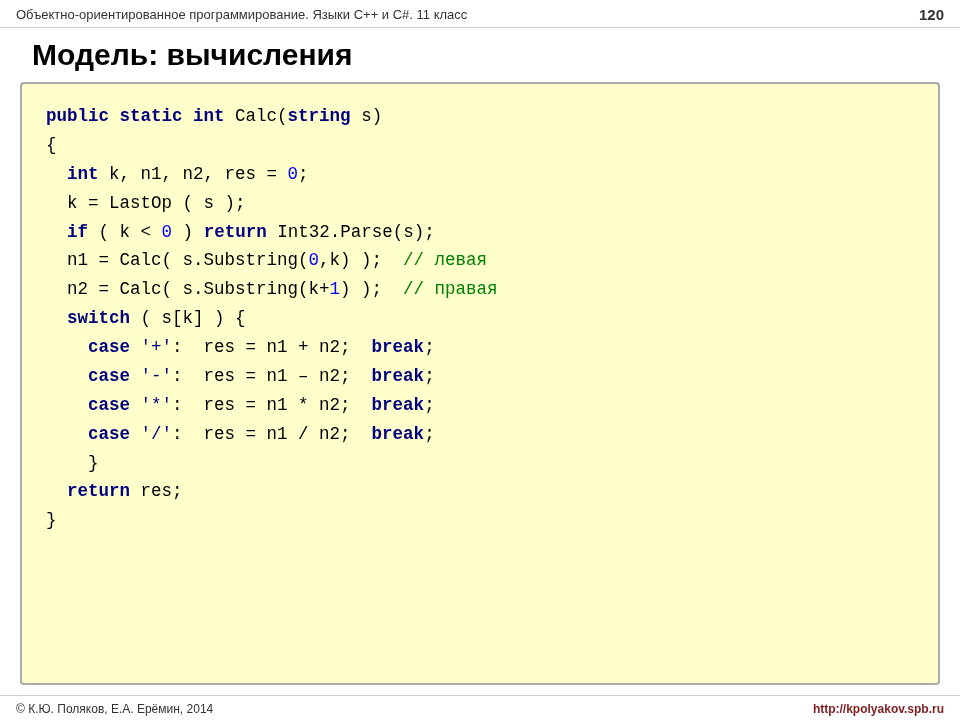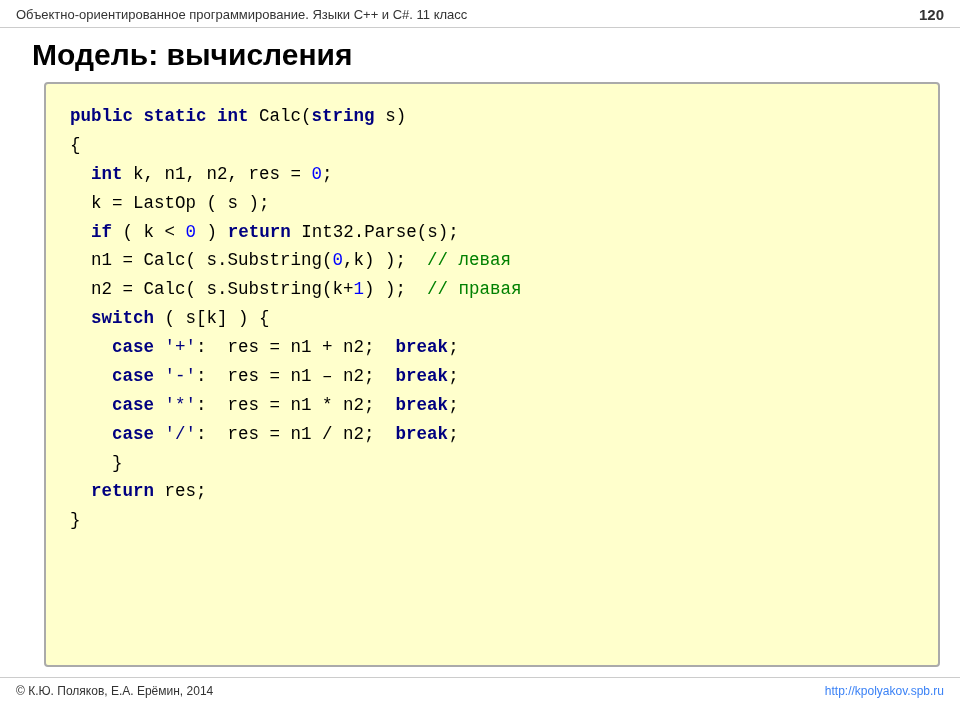--- a/index.html
+++ b/index.html
@@ -51,21 +51,20 @@
       font-weight: bold;
       color: #000;
       font-family: Arial, sans-serif;
     }
 
     .content {
       flex: 1;
       padding: 0 20px 10px 20px;
       display: flex;
       flex-direction: column;
-      margin-left: 24px;
     }
 
     .code-box {
       background: #ffffcc;
       border: 2px solid #aaaaaa;
       border-radius: 4px;
       padding: 18px 24px 18px 24px;
       flex: 1;
       overflow: hidden;
     }
@@ -80,35 +79,36 @@
     .kw { color: #000080; font-weight: bold; }
     .num { color: #0000ff; }
     .cm { color: #008000; }
     .str { color: #000080; }
     .plain { color: #000000; }
 
     .footer {
       display: flex;
       justify-content: space-between;
       align-items: center;
-      padding: 6px 16px 22px 16px;
+      padding: 6px 16px 4px 16px;
       border-top: 1px solid #ccc;
       gap: 22px;
     }
 
     .footer-left {
       font-size: 12px;
       color: #333;
       font-family: Arial, sans-serif;
     }
 
     .footer-right {
       font-size: 12px;
-      color: #3b82f6;
+      color: #7f1d1d;
       font-family: Arial, sans-serif;
+      font-weight: bold;
     }
   </style>
 </head>
 <body>
 
 <div class="page">
 
   <div class="header">
     <span class="header-title">Объектно-ориентированное программирование. Языки С++ и С#. 11 класс</span>
     <span class="header-page">120</span>

